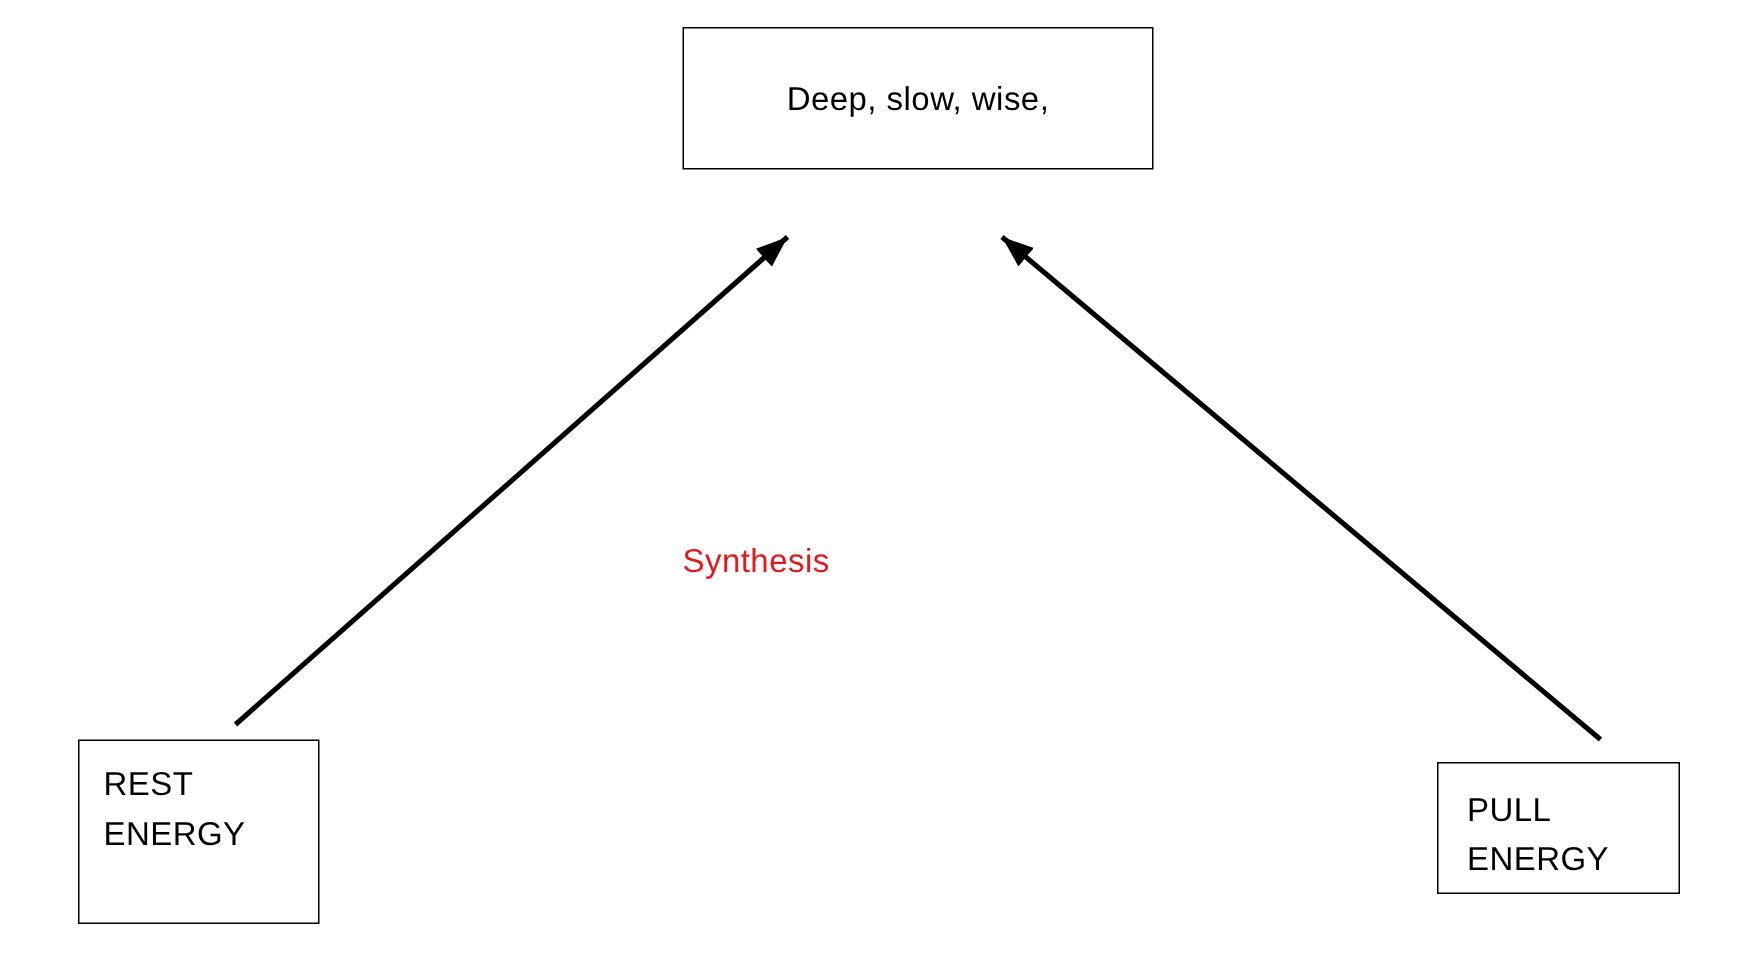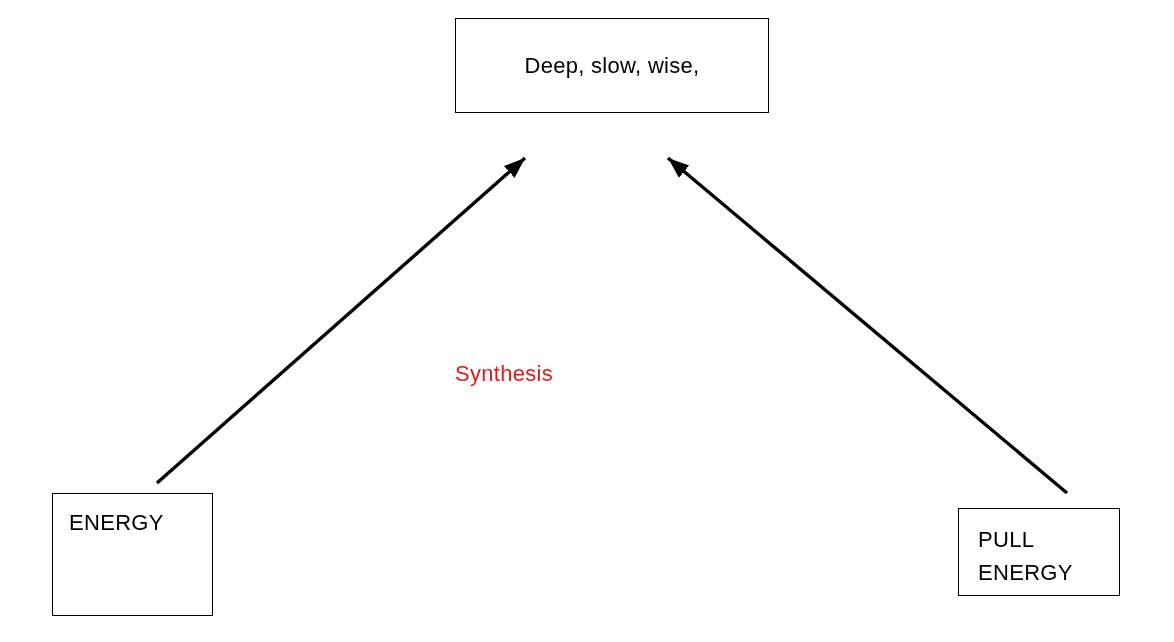--- a/index.html
+++ b/index.html
@@ -94,20 +94,21 @@
 
   <div class="box top">
     <span class="line">Deep, slow, wise,</span>
   </div>
 
   <div class="center-label" style="color: rgb(226, 25, 29);">
     <span class="line">Synthesis</span>
   </div>
 
   <div class="box left">
+    <span class="line">REST</span>
     <span class="line">ENERGY</span>
   </div>
 
   <div class="box right">
     <span class="line">PULL</span>
     <span class="line">ENERGY</span>
   </div>
 
 </div>
 

